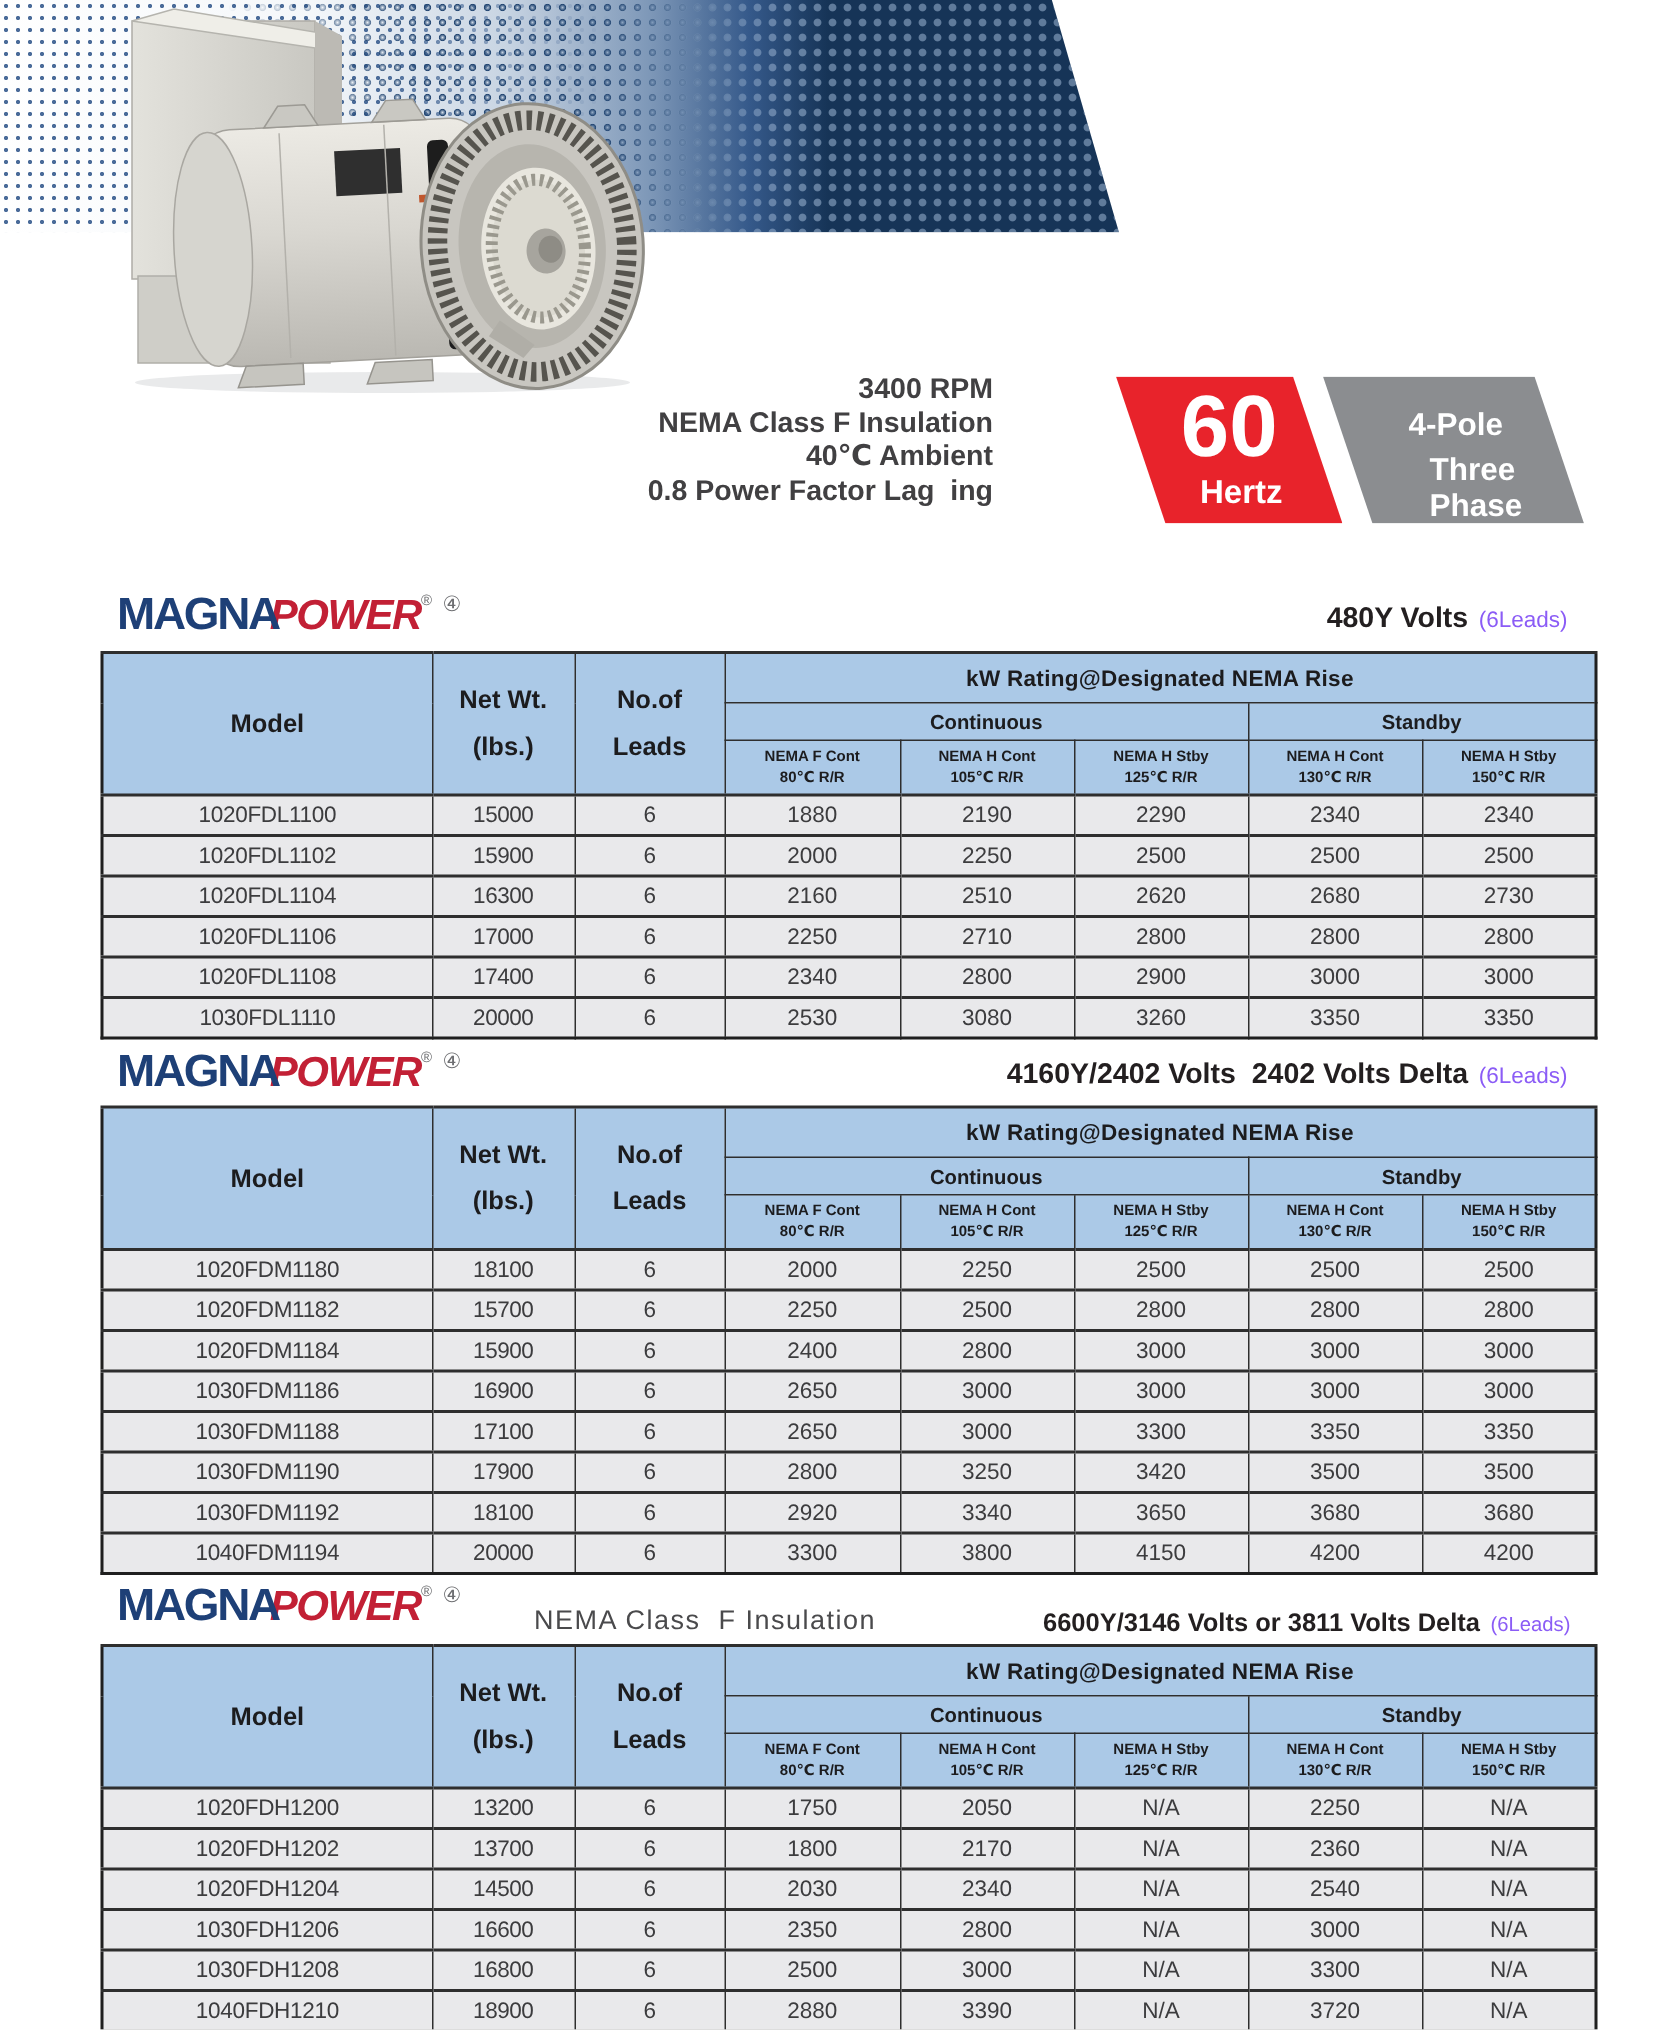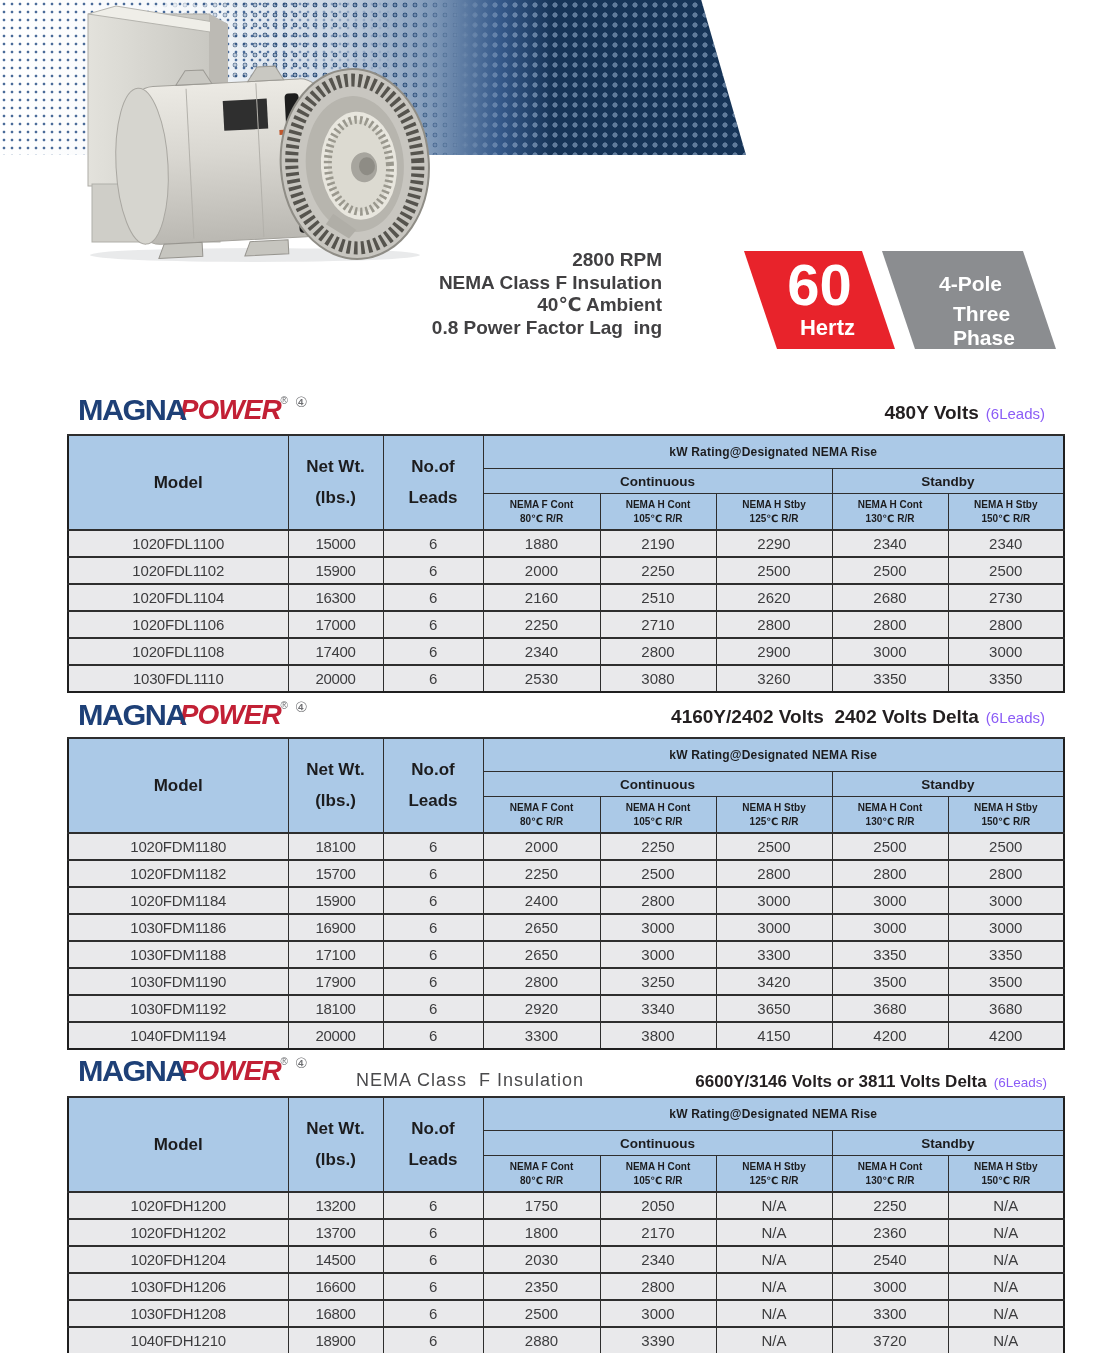--- a/index.html
+++ b/index.html
@@ -65,21 +65,21 @@
   .mid-label{position:absolute;font-size:18px;color:#4a4a4c;letter-spacing:1px;white-space:pre;}
 
   
   table.ratings{position:absolute;left:67px;width:996px;border-collapse:collapse;table-layout:fixed;
                 border:2px solid var(--border-dark);}
   .ratings th,.ratings td{border:1px solid var(--border-mid);}
   .ratings thead th{background:var(--header-blue);color:#1c1c1e;font-weight:bold;}
   .h-model{font-size:17px;}
   .h-two div{line-height:20px;font-size:17px;}
   .h-two div + div{margin-top:11px;}
-  .h-kw{height:30px;font-size:12px;letter-spacing:.2px;}
+  .h-kw{height:30px;font-size:15px;letter-spacing:.2px;}
   .h-cs{height:22px;font-size:13.5px;}
   .h-sub{height:33px;font-size:10px;line-height:13.5px;padding:1px 0;}
   .ratings thead tr:first-child th{border-top-width:2px;}
   .ratings tbody td{background:var(--row-gray);text-align:center;height:25px;
                     font-size:15px;color:#3c3c3e;border-top-width:2px;padding:0;}
   .ratings tbody td.c0{letter-spacing:-.2px;font-size:15px;}
   .ratings tbody td.cm{letter-spacing:-.3px;}
 </style>
 </head>
 <body>
@@ -133,21 +133,21 @@
       <ellipse cx="325" cy="162" rx="49" ry="68" fill="#b7b5ae"></ellipse>
       <ellipse cx="329" cy="164" rx="38" ry="54" fill="#e8e6de"></ellipse>
       <ellipse cx="329" cy="164" rx="31" ry="46" fill="#dcdad1" stroke="#9a988e" stroke-width="8" stroke-dasharray="2.5 3"></ellipse>
       <ellipse cx="334" cy="166" rx="13" ry="15" fill="#a7a59e"></ellipse>
       <ellipse cx="337" cy="165" rx="8" ry="9" fill="#8e8c85"></ellipse>
       <path d="M300 210 l22 18 l-8 8 l-22 -16 z" fill="#b0aea7"></path>
     </g>
   </svg>
 
   <div class="specs">
-    <div class="spec-line">2800 RPM</div>
+    <div class="spec-line">3400 RPM</div>
     <div class="spec-line">NEMA Class F Insulation</div>
     <div class="spec-line">40℃ Ambient</div>
     <div class="spec-line">0.8 Power Factor Lag  ing</div>
   </div>
 
   <div class="badge badge-red">
     <div class="big">60</div>
     <div class="unit">Hertz</div>
   </div>
   <div class="badge badge-gray">

